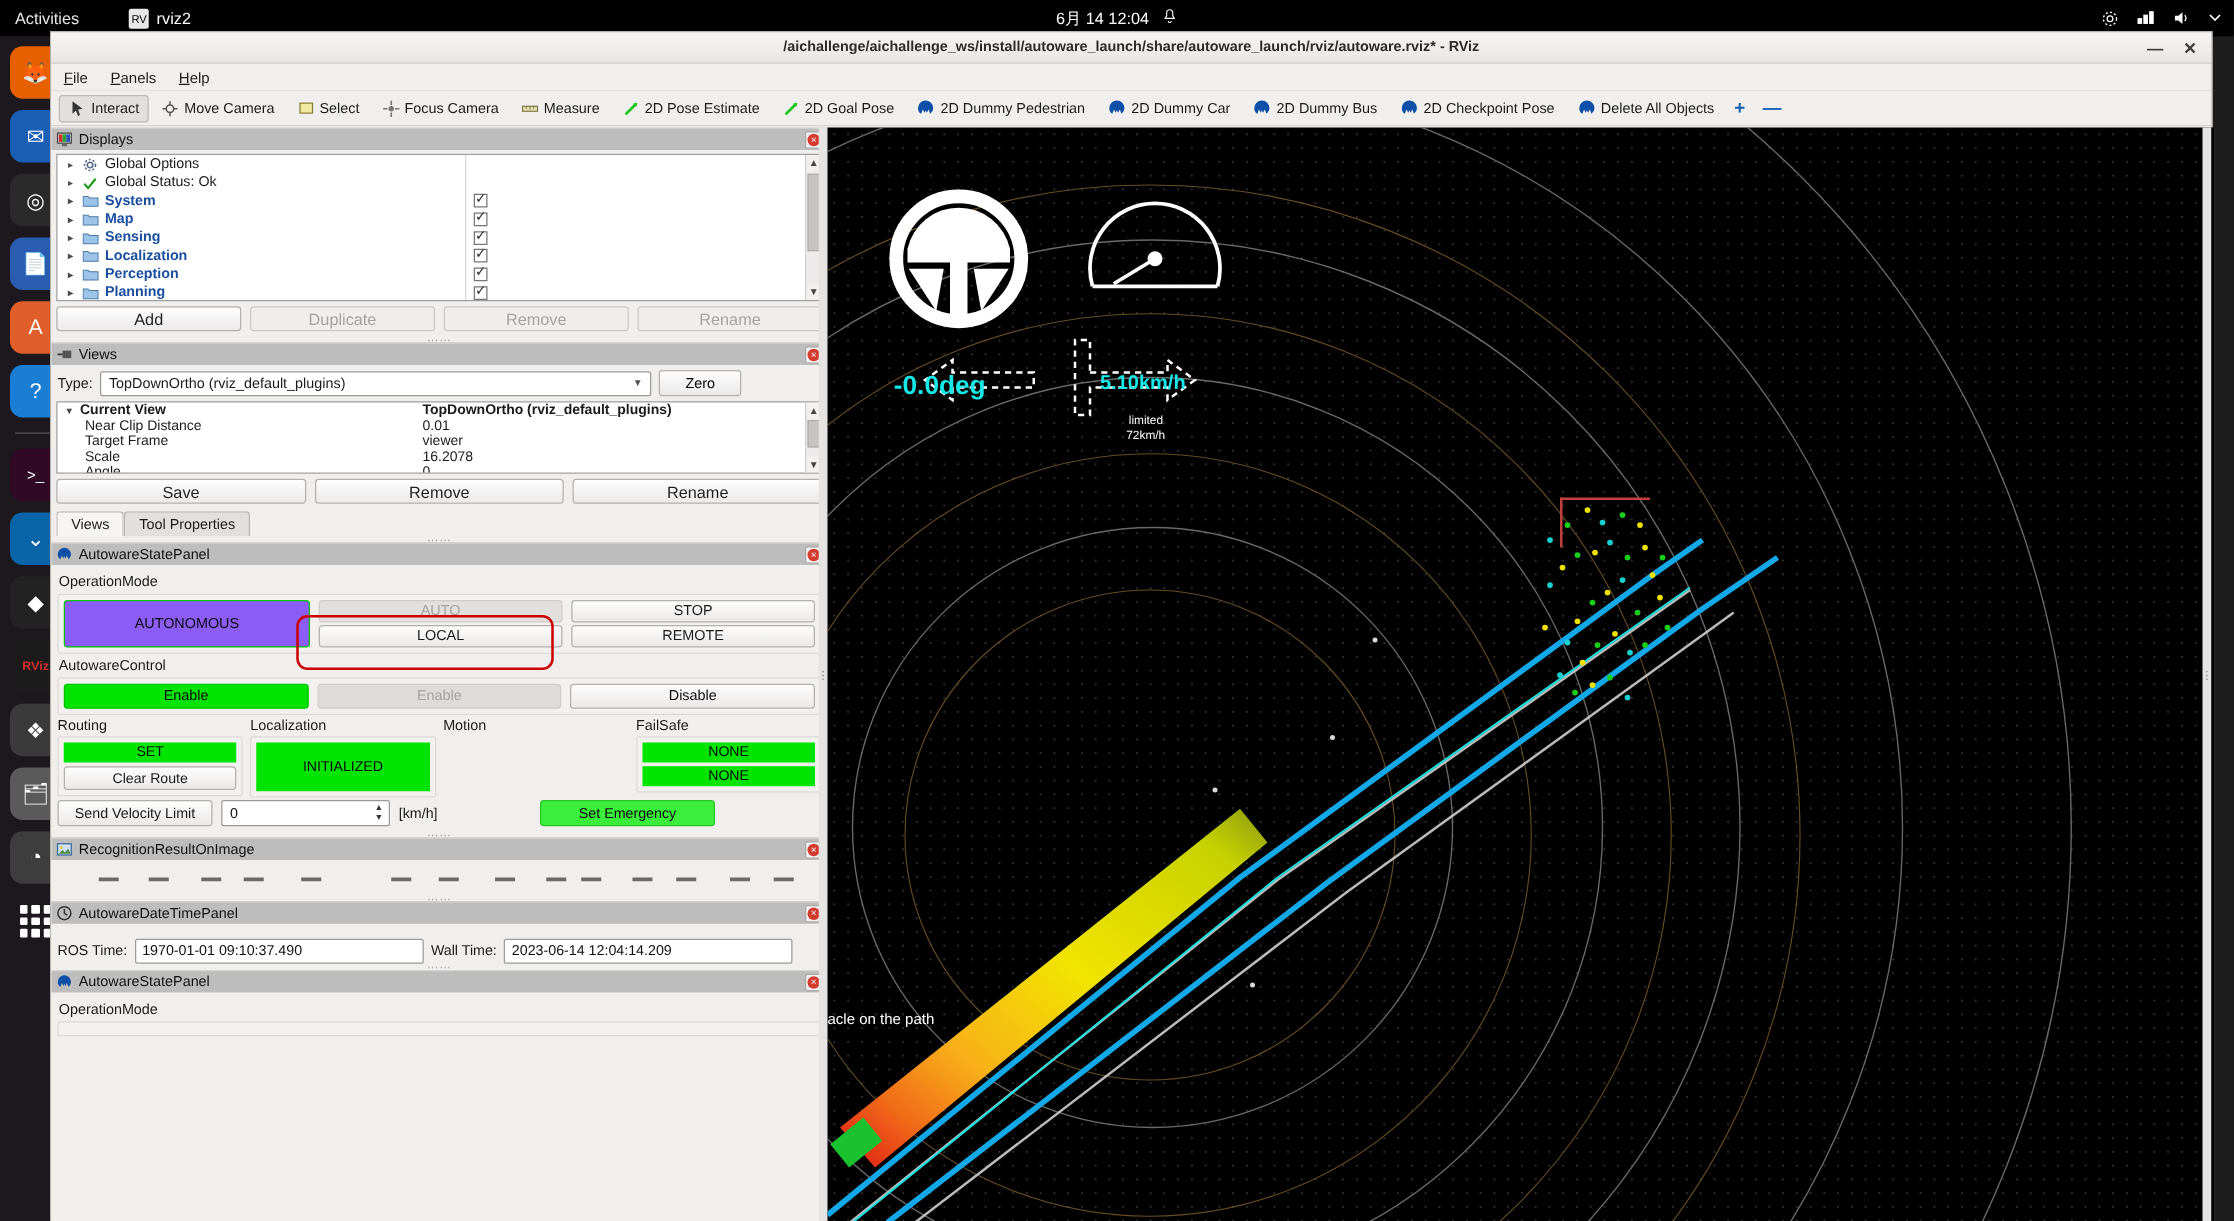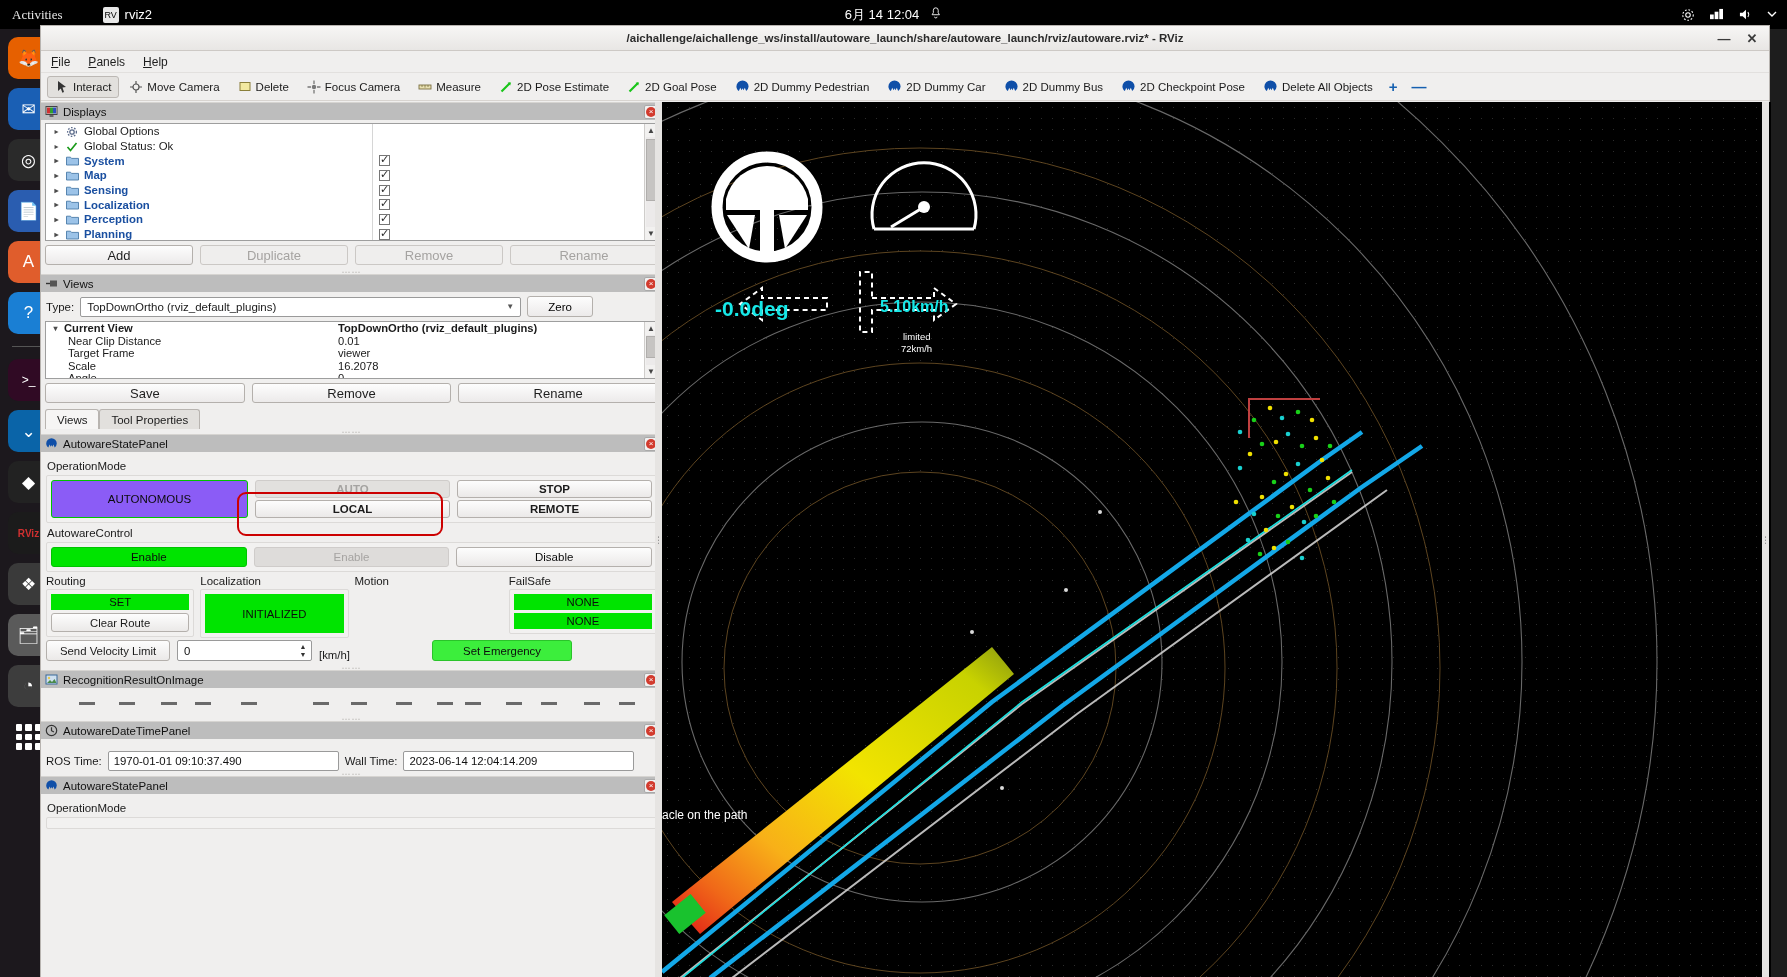--- a/index.html
+++ b/index.html
@@ -11,21 +11,21 @@
     background: #1d1d1d;
   }
   #root { position: relative; width: 1787px; height: 977px; }
 
   
   .gnome-bar {
     position: absolute; top: 0; left: 0; width: 1787px; height: 29px;
     background: #000; color: #fff; font-size: 13px;
     display: flex; align-items: center;
   }
-  .gnome-activities { padding-left: 12px; font-size: 13px; color: #e6e6e6; font-family: Liberation Serif, serif; }
+  .gnome-activities { padding-left: 12px; font-size: 13px; color: #e6e6e6; }
   .gnome-app { display: flex; align-items: center; gap: 6px; margin-left: 40px; }
   .gnome-app-ico {
     width: 16px; height: 16px; background: #e8e8e8; color: #000;
     font-size: 9px; line-height: 16px; text-align: center; border-radius: 2px;
     font-family: "Liberation Sans", sans-serif;
   }
   .gnome-clock {
     position: absolute; left: 50%; transform: translateX(-50%);
     display: flex; align-items: center; gap: 10px; font-size: 13px;
   }
@@ -205,21 +205,21 @@
   .groupbox {
     border: 1px solid #dcdad8; border-radius: 2px; padding: 4px;
     display: flex; gap: 7px; background: #f2f1f0;
   }
   .statebtn {
     height: 38px; flex: 1; display: flex; align-items: center; justify-content: center;
     font-size: 11.5px; color: #0c0c0c;
     border-radius: 3px;
   }
   .statebtn.green { background: #8b5cf6; border: 1px solid #00c400; }
-  .col2 { flex: 1; display: flex; flex-direction: column; gap: 2px; font-weight: bold; }
+  .col2 { flex: 1; display: flex; flex-direction: column; gap: 2px; }
   .minib {
     height: 18px; display: flex; align-items: center; justify-content: center;
     font-size: 11.5px; color: #1b1b1b;
     background: linear-gradient(#fdfdfd,#ebe9e8); border: 1px solid #b4b0ac; border-radius: 3px;
   }
   .minib.dis { color: #a5a3a1; background: #e2e0de; border-color: #cfcccA; }
   .ctlbtn {
     height: 20px; flex: 1; display: flex; align-items: center; justify-content: center;
     font-size: 11.5px; color: #0c0c0c; border-radius: 3px;
   }
@@ -247,21 +247,21 @@
   .flat-btn {
     height: 19px; background: linear-gradient(#fdfdfd,#ebe9e8);
     border: 1px solid #b4b0ac; border-radius: 3px;
     display: flex; align-items: center; justify-content: center;
     font-size: 11.3px; color: #1b1b1b;
   }
   .flat-btn.dis { color: #a5a3a1; background: #e2e0de; border-color: #d2cfcc; }
 
   .gearrow { display: flex; align-items: flex-end; gap: 6px; margin-top: 3px; height: 16px; }
   .gearrow .lab { font-size: 11.5px; color: #1a1a1a; }
-  .velrow { display: flex; align-items: flex-end; gap: 7px; margin-top: 2px; }
+  .velrow { display: flex; align-items: center; gap: 7px; margin-top: 2px; }
   .velbtn {
     width: 124px; height: 21px; font-size: 11.4px; color: #1b1b1b;
     background: linear-gradient(#fdfdfd,#ebe9e8); border: 1px solid #b4b0ac; border-radius: 3px;
     display: flex; align-items: center; justify-content: center;
   }
   .spin {
     width: 135px; height: 21px; background: #fff; border: 1px solid #9a9a9a;
     border-radius: 2px; display: flex; align-items: center; padding-left: 6px;
     font-size: 11.4px; color: #111; position: relative;
   }
@@ -422,21 +422,21 @@
         <span class="tool-ico"><svg width="14" height="14" viewBox="0 0 14 14">
               <circle cx="7" cy="7" r="3" fill="none" stroke="#555" stroke-width="1.2"></circle>
               <path d="M7 1v3M7 10v3M1 7h3M10 7h3" stroke="#555" stroke-width="1.2"></path>
             </svg></span>
         <span>Move Camera</span>
       </div>
       <div class="tool">
         <span class="tool-ico"><svg width="14" height="14" viewBox="0 0 14 14">
               <rect x="2" y="2.5" width="10" height="8" fill="#f2e9a0" stroke="#8a7f3a" stroke-width="1"></rect>
             </svg></span>
-        <span>Delete</span>
+        <span>Select</span>
       </div>
       <div class="tool">
         <span class="tool-ico"><svg width="14" height="14" viewBox="0 0 14 14">
               <circle cx="7" cy="7" r="2.2" fill="#777"></circle>
               <path d="M7 0.5v3.5M7 10v3.5M0.5 7h3.5M10 7h3.5" stroke="#777" stroke-width="1.3"></path>
             </svg></span>
         <span>Focus Camera</span>
       </div>
       <div class="tool">
         <span class="tool-ico"><svg width="14" height="14" viewBox="0 0 14 14">

